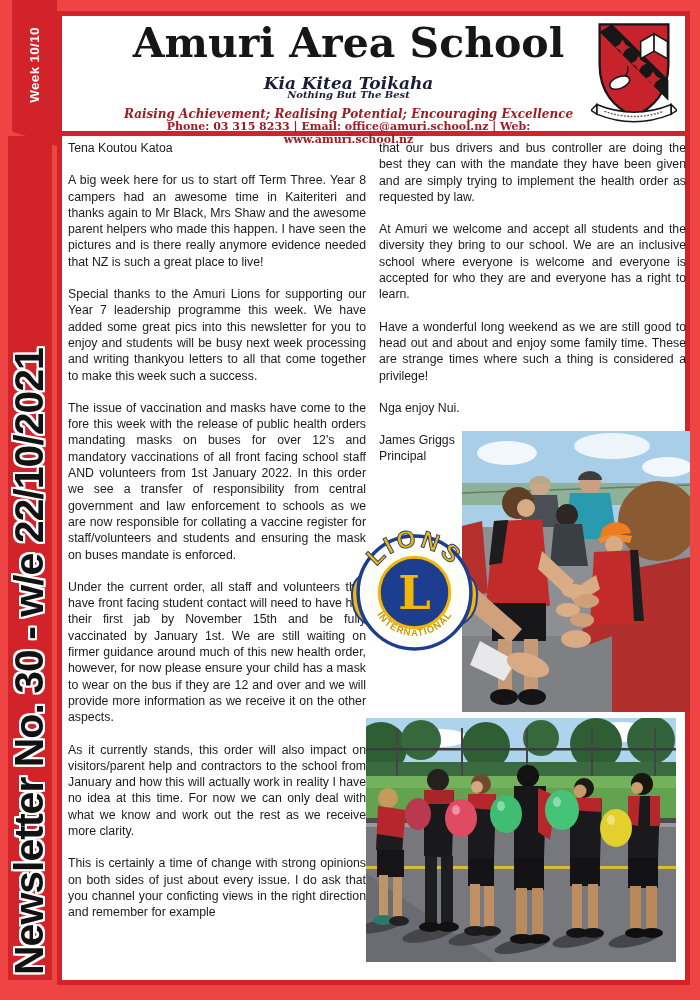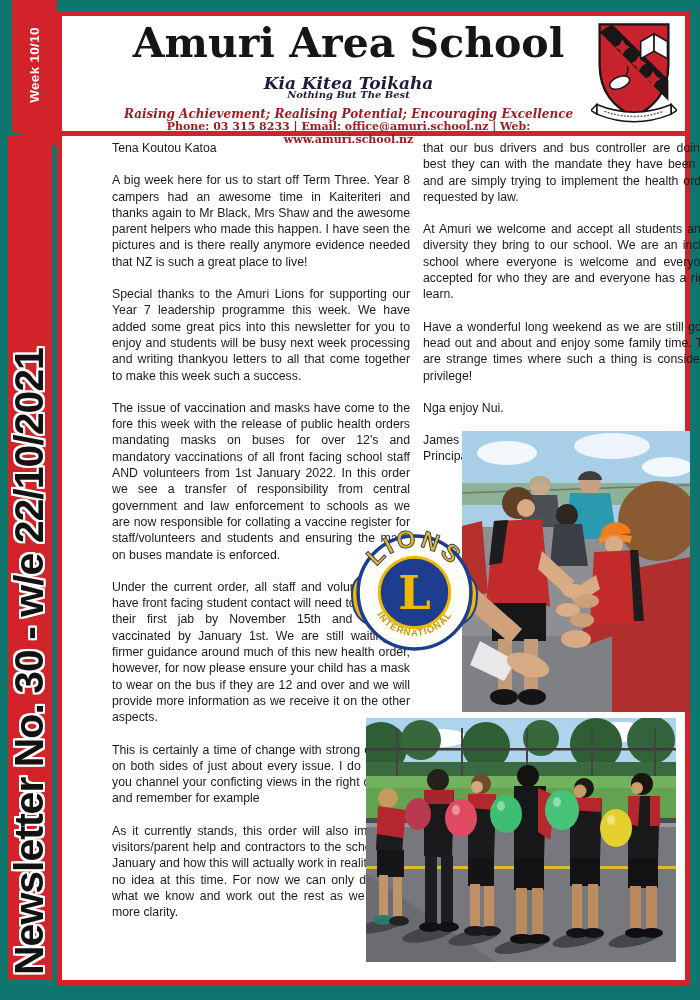--- a/index.html
+++ b/index.html
@@ -1,16 +1,16 @@
 <!DOCTYPE html>
 <html><head>
 <meta charset="utf-8">
 <style>
   html,body{margin:0;padding:0;background:#fff;}
-  .page{position:relative;width:700px;height:1000px;background:#0f766e;overflow:hidden;
+  .page{position:relative;width:700px;height:1000px;background:#ef4444;overflow:hidden;
         font-family:"Liberation Sans",sans-serif;}
 
   
   .frame{position:absolute;left:57px;top:11px;width:623px;height:964px;
          border:5px solid #d2232a;background:#fff;}
 
   
   .side-band{position:absolute;left:8px;top:136px;width:44px;height:844px;background:#d2232a;}
   .side-tab{position:absolute;left:12px;top:0;width:45px;height:146px;background:#d2232a;
             clip-path:polygon(0 0,100% 0,100% 100%,0 90%);}
@@ -34,21 +34,21 @@
   .motto2{position:absolute;top:73px;left:0;right:0;font-family:"DejaVu Serif",serif;
           font-style:italic;font-weight:bold;font-size:10px;color:#1c1c3a;}
   .tagline{position:absolute;top:91px;left:0;right:0;font-family:"DejaVu Serif",serif;
            font-style:italic;font-weight:bold;font-size:12px;color:#9e1b22;}
   .contact{position:absolute;top:104px;left:0;right:0;font-family:"DejaVu Serif",serif;
            font-weight:bold;font-size:11px;color:#9e1b22;}
   .crest{position:absolute;right:8px;top:4px;width:86px;height:108px;}
 
   
   .col{position:absolute;top:140px;font-size:12.3px;line-height:16.3px;color:#1b1b1b;
-       text-align:justify;margin-left:44px;}
+       text-align:justify;}
   .col p{margin:0 0 16px 0;}
   .left-col{left:68px;width:298px;height:838px;overflow:hidden;}
   .right-col{left:379px;width:307px;height:560px;}
   .sig-line{margin:0;text-align:left;}
 
   
   .lions{position:absolute;left:349px;top:526px;width:131px;height:137px;z-index:5;}
   .photo1{position:absolute;left:462px;top:431px;width:228px;height:281px;z-index:4;}
   .photo2{position:absolute;left:366px;top:718px;width:310px;height:244px;z-index:4;}
   svg{display:block;width:100%;height:100%;}
@@ -91,22 +91,22 @@
   <div class="week-vtext">Week 10/10</div>
   <div class="news-vtext">Newsletter No. 30 - w/e 22/10/2021</div>
 
   <div class="col left-col">
 
   <p>Tena Koutou Katoa</p>
       <p>A big week here for us to start off Term Three. Year 8 campers had an awesome time in Kaiteriteri and thanks again to Mr Black, Mrs Shaw and the awesome parent helpers who made this happen.  I have seen the pictures and is there really anymore evidence needed that NZ is such a great place to live!</p>
       <p>Special thanks to the Amuri Lions for supporting our Year 7 leadership programme this week. We have added some great pics into this newsletter for you to enjoy and students will be busy next week processing and writing thankyou letters to all that come together to make this week such a success.</p>
       <p>The issue of vaccination and masks have come to the fore this week with the release of public health orders mandating masks on buses for over 12's and mandatory vaccinations of all front facing school staff AND volunteers from 1st January 2022.  In this order we see a transfer of responsibility from central government and law enforcement to schools as we are now responsible for collating a vaccine register for staff/volunteers and students and ensuring the mask on buses mandate is enforced.</p>
       <p>Under the current order, all staff and volunteers that have front facing student contact will need to have had their first jab by November 15th and be fully vaccinated by January 1st.  We are still waiting on firmer guidance around much of this new health order, however, for now please ensure your child has a mask to wear on the bus if they are 12 and over and we will provide more information as we receive it on the other aspects.</p>
+      <p>As it currently stands, this order will also impact on visitors/parent help and contractors to the school from January and how this will actually work in reality I have no idea at this time.  For now we can only deal with what we know and work out the rest as we receive more clarity.</p>
       <p>This is certainly a time of change with strong opinions on both sides of just about every issue. I do ask that you channel your conficting views in the right direction and remember for example</p>
-      <p>As it currently stands, this order will also impact on visitors/parent help and contractors to the school from January and how this will actually work in reality I have no idea at this time.  For now we can only deal with what we know and work out the rest as we receive more clarity.</p>
     </div>
 
   <div class="col right-col">
     <div>
 
     <p>that our bus drivers and bus controller are doing the best they can with the mandate they have been given and are simply trying to implement the health order as requested by law.</p>
         <p>At Amuri we welcome and accept all students and the diversity they bring to our school. We are an inclusive school where everyone is welcome and everyone is accepted for who they are and everyone has a right to learn.</p>
         <p>Have a wonderful long weekend as we are still good to head out and about and enjoy some family time.  These are strange times where such a thing is considered a privilege!</p>
         <p>Nga enjoy Nui.</p>
       </div>

